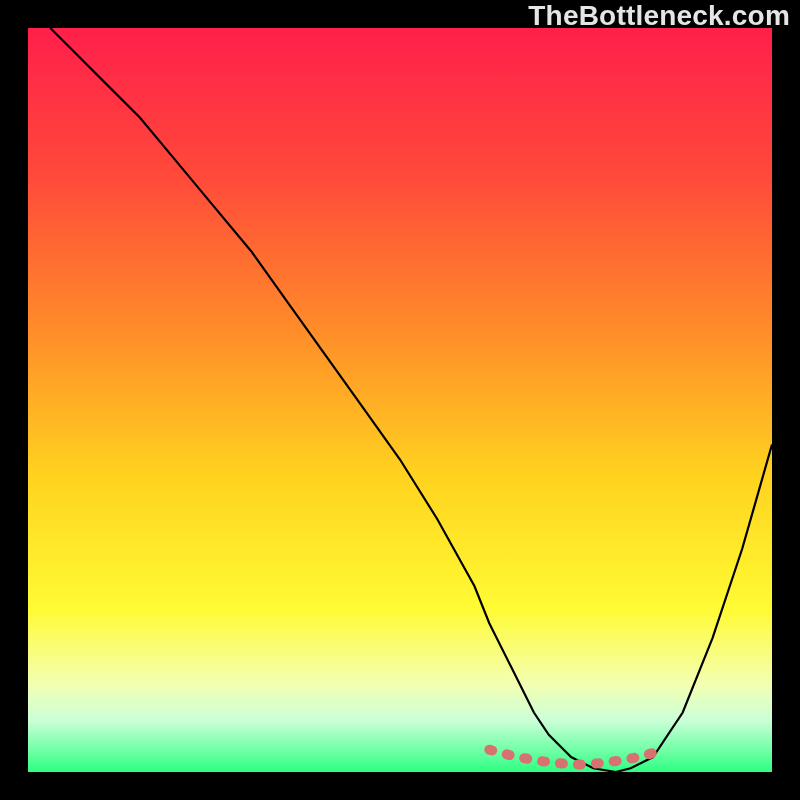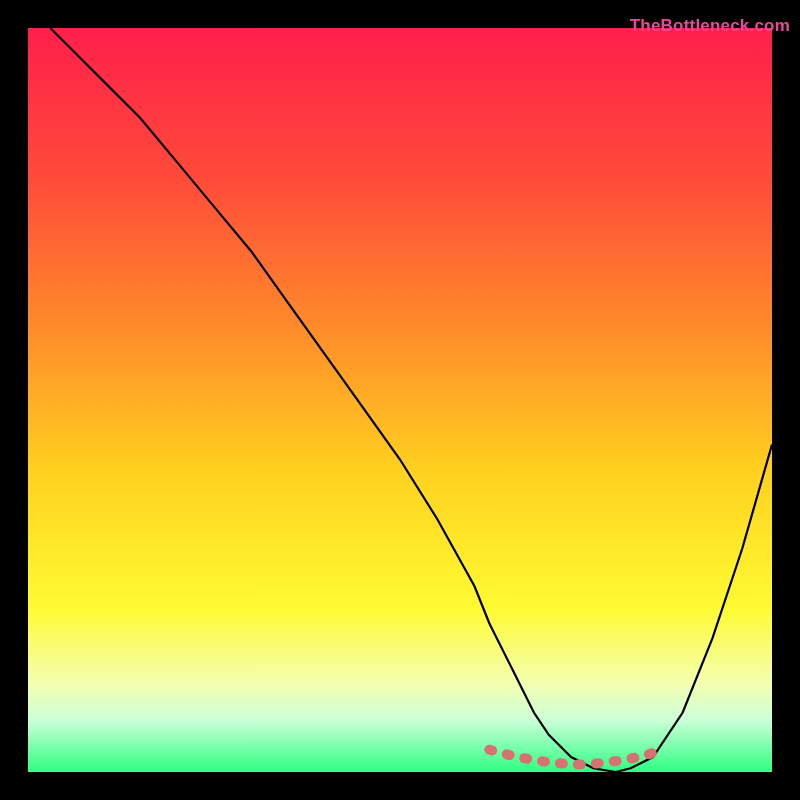--- a/index.html
+++ b/index.html
@@ -22,25 +22,25 @@
     position: absolute;
     left: 28px;
     top: 28px;
     width: 744px;
     height: 744px;
     overflow: hidden;
   }
   .watermark {
     position: absolute;
     right: 10px;
-    top: 16px;
+    top: 0px;
     font-family: Arial, Helvetica, sans-serif;
-    font-size: 17px;
+    font-size: 28px;
     font-weight: 600;
-    color: #ec4899;
+    color: #e5e5e5;
     letter-spacing: 0.2px;
   }
 </style>
 </head>
 <body>
 
 <div class="frame">
   <div class="plot">
     <svg width="744" height="744" viewBox="0 0 744 744" preserveAspectRatio="none">
       <defs>

